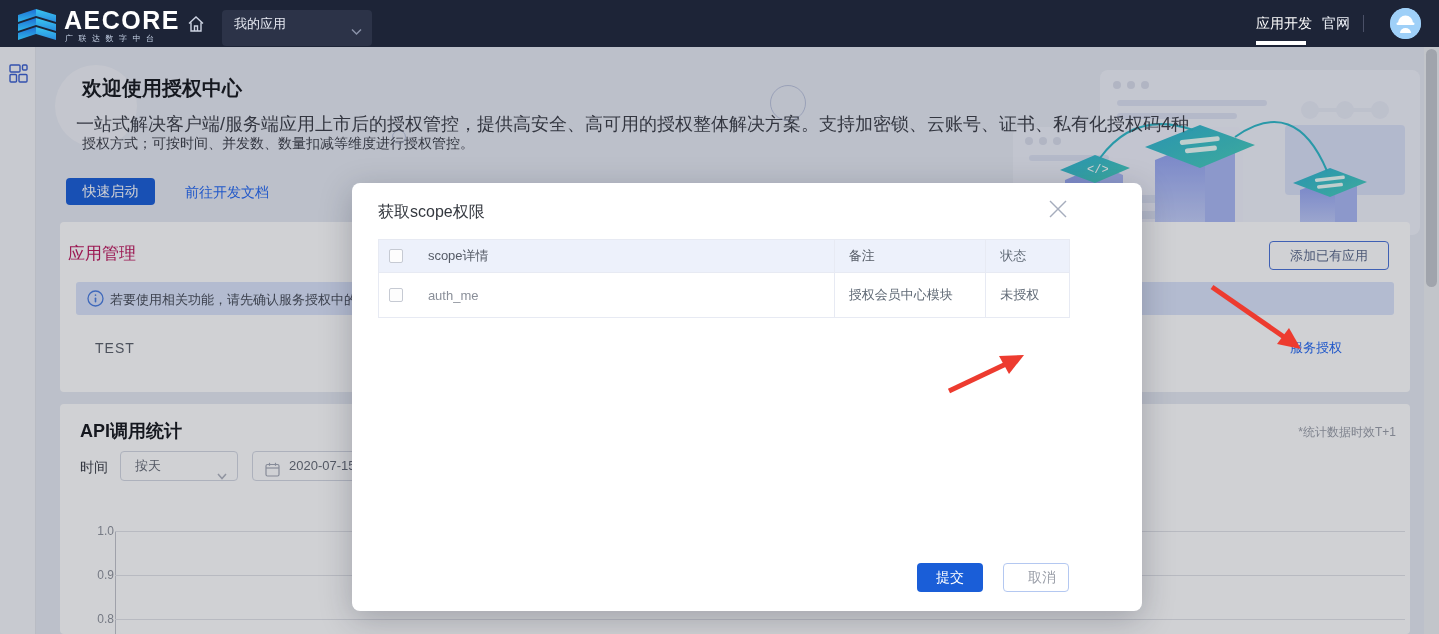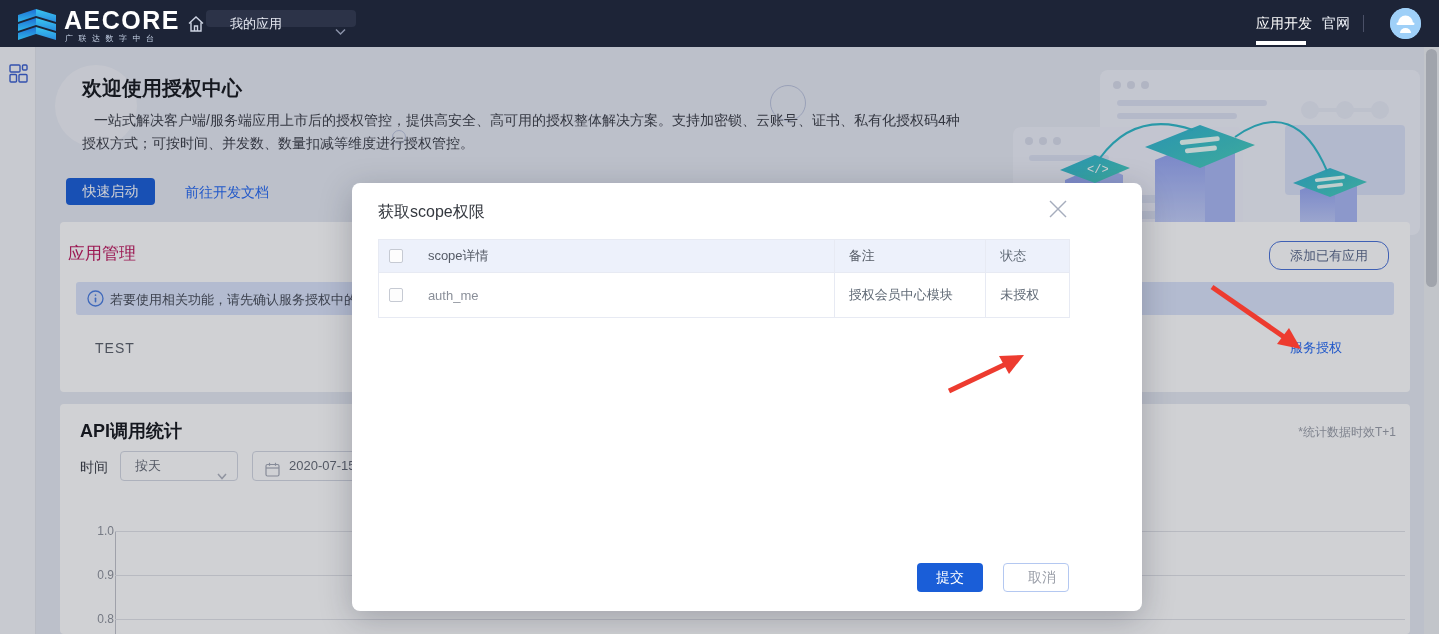--- a/index.html
+++ b/index.html
@@ -12,54 +12,54 @@
     color:#333;
   }
   #app { position:absolute; inset:0; width:1439px; height:634px; }
 
   
   .navbar { position:absolute; top:0; left:0; width:1439px; height:47px; background:#1d2437; z-index:80; }
   .brand-logo { position:absolute; left:14px; top:5px; }
   .brand-name { position:absolute; left:64px; top:6px; font-size:25px; font-weight:bold; color:#fff; letter-spacing:1.5px; }
   .brand-sub  { position:absolute; left:65px; top:33px; font-size:8px; color:#c8d4e8; letter-spacing:5.5px; white-space:nowrap; }
   .home-icon { position:absolute; left:186px; top:14px; width:20px; height:20px; cursor:pointer; }
-  .app-select { position:absolute; left:206px; top:10px; width:150px; height:17px; background:#2c3348; border-radius:4px;
-                color:#e6e9f2; font-size:13px; line-height:27px; padding-left:24px; cursor:pointer; }
+  .app-select { position:absolute; left:222px; top:10px; width:150px; height:36px; background:#2c3348; border-radius:4px;
+                color:#e6e9f2; font-size:13px; line-height:27px; padding-left:12px; cursor:pointer; }
   .app-select .chev { position:absolute; right:10px; top:8px; }
   .nav-link { position:absolute; top:15px; font-size:14px; color:#eef1f8; cursor:pointer; white-space:nowrap; }
   .nav-link.active { font-weight:normal; color:#fff; }
   .nav-underline { position:absolute; left:1256px; top:41px; width:50px; height:4px; background:#ffffff; }
   .nav-divider { position:absolute; left:1363px; top:15px; width:1px; height:17px; background:#4a5067; }
   .avatar { position:absolute; left:1390px; top:8px; width:31px; height:31px; border-radius:50%; background:#9fd0f8; cursor:pointer; overflow:hidden; }
 
   
   .sidebar { position:absolute; left:0; top:47px; width:36px; height:587px; background:#f6f7fa; border-right:1px solid #e3e5ec; z-index:5; }
   .sidebar .grid-ic { position:absolute; left:9px; top:17px; cursor:pointer; }
 
   
   .content { position:absolute; left:36px; top:47px; width:1403px; height:587px; background:#e7eaf3; z-index:1; }
   .hero-circle1 { position:absolute; left:19px; top:18px; width:82px; height:82px; border-radius:50%; background:rgba(255,255,255,0.4); }
   .hero-circle2 { position:absolute; left:734px; top:38px; width:36px; height:36px; border-radius:50%; border:1px solid rgba(150,162,200,0.55); }
   .hero-circle3 { position:absolute; left:356px; top:83px; width:14px; height:14px; border-radius:50%; border:1px solid rgba(150,162,200,0.55); }
   .hero-title { position:absolute; left:46px; top:28px; font-size:20px; font-weight:bold; color:#16181d; }
-  .hero-desc1 { position:absolute; left:58px; top:65px; font-size:14px; color:#3b3e47; }
+  .hero-desc1 { position:absolute; left:40px; top:65px; font-size:18px; color:#3b3e47; }
   .hero-desc2 { position:absolute; left:46px; top:88px; font-size:14px; color:#3b3e47; }
   .btn-quickstart { position:absolute; left:30px; top:131px; width:89px; height:27px; background:#1a5ed8; border:none; border-radius:4px;
                     color:#fff; font-size:14px; cursor:pointer; font-family:inherit; }
   .link-docs { position:absolute; left:149px; top:137px; font-size:14px; color:#2468f2; cursor:pointer; }
   .hero-illustration { position:absolute; left:969px; top:8px; }
 
   
   .card { position:absolute; background:#ffffff; border-radius:4px; }
   .card-appmgmt { left:24px; top:175px; width:1350px; height:170px; }
   .card-api     { left:24px; top:357px; width:1350px; height:230px;padding-left:28px; }
 
   .appmgmt-title { position:absolute; left:8px; top:20px; font-size:17px; color:#be185d; }
   .btn-add-app { position:absolute; left:1209px; top:19px; width:120px; height:29px; background:#fff; border:1px solid #4a72d8;
-                 border-radius:12px; color:#5d6b8c; font-size:13px; cursor:pointer; font-family:inherit; }
+                 border-radius:4px; color:#5d6b8c; font-size:13px; cursor:pointer; font-family:inherit; }
   .info-alert { position:absolute; left:16px; top:60px; width:1318px; height:33px; background:#dbe4fa; border-radius:3px; }
   .info-alert .ic { position:absolute; left:11px; top:8px; }
   .info-alert .txt { position:absolute; left:34px; top:9px; font-size:13px; color:#474c58; white-space:nowrap; overflow:hidden; }
   .app-row-name { position:absolute; left:35px; top:118px; font-size:14px; color:#5c616b; letter-spacing:1px; }
   .link-service-auth { position:absolute; left:1230px; top:117px; font-size:13px; color:#2468f2; cursor:pointer; }
 
   .api-title { position:absolute; left:20px; top:15px; font-size:18px; font-weight:bold; color:#16181d; }
   .api-note { position:absolute; right:14px; top:20px; font-size:12px; color:#9a9ea8; }
   .time-label { position:absolute; left:20px; top:55px; font-size:14px; color:#3b3e47; }
   .select-box { position:absolute; left:60px; top:47px; width:118px; height:30px; background:#fff; border:1px solid #d4d8e2;

